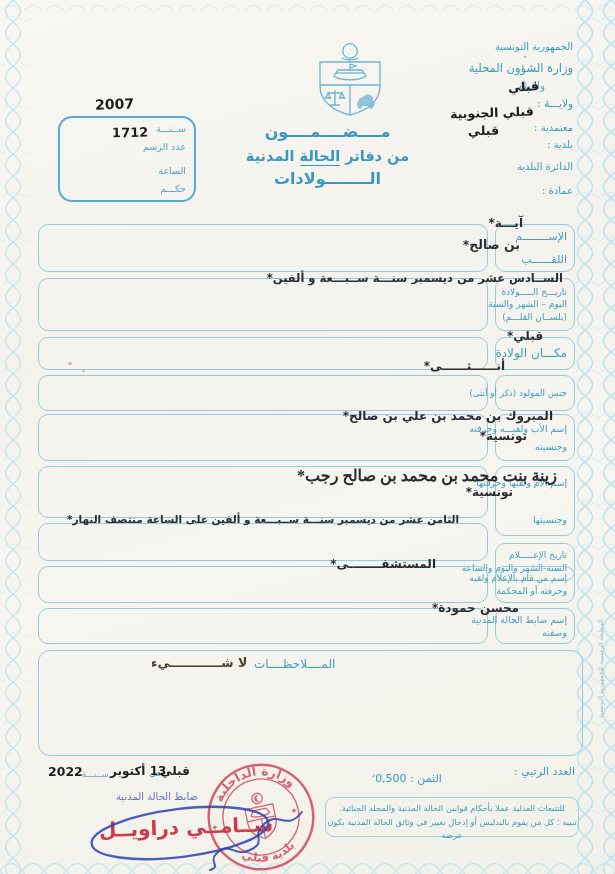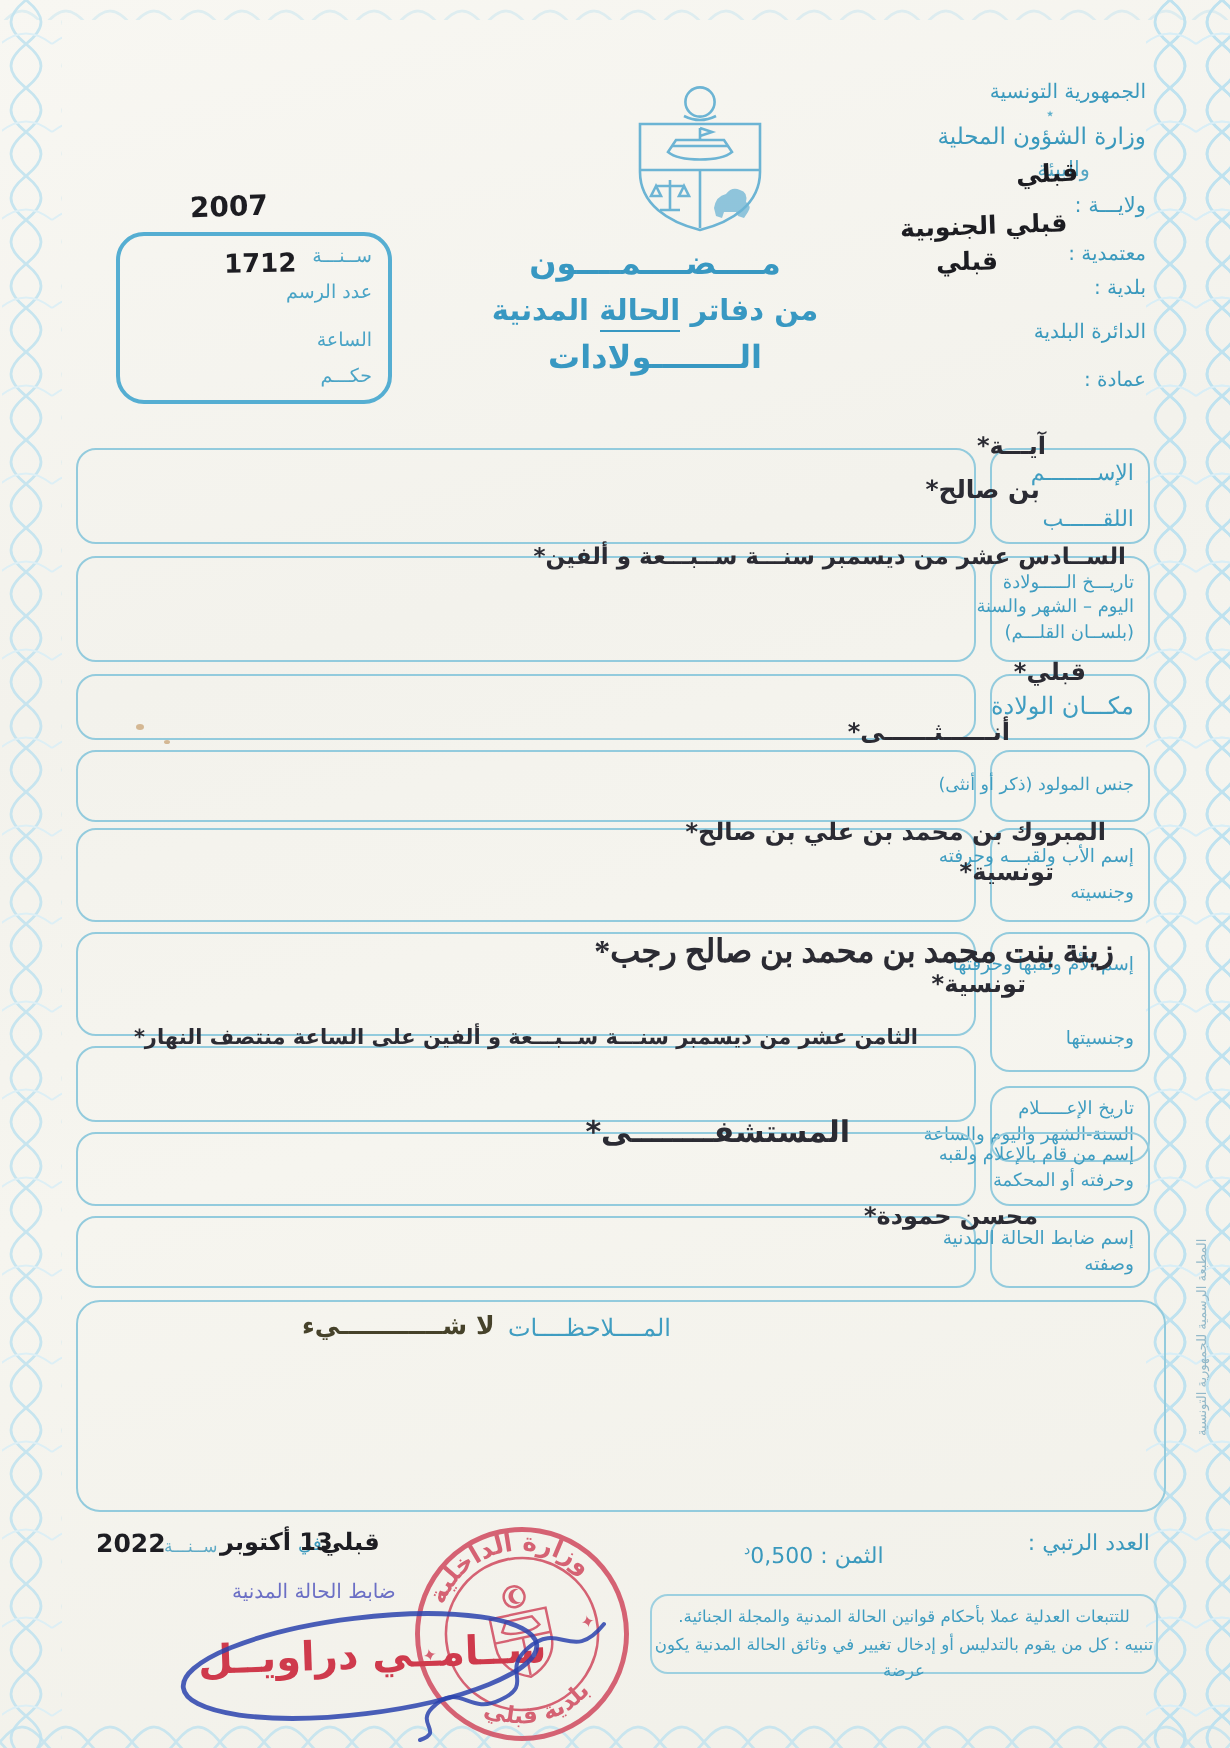--- a/index.html
+++ b/index.html
@@ -224,21 +224,21 @@
       </div>
       <div class="val" style="right:116px;top:-10px;font-size:10.5px;">الثامن عشر من ديسمبر سنـــة ســبـــعة و ألفين على الساعة منتصف النهار*</div>
     </div>
 
     <div class="frow" style="top:566px;height:37px;">
       <div class="vbox"></div>
       <div class="lbox" style="font-size:9px;">
         <div class="ll">إسم من قام بالإعلام ولقبه</div>
         <div class="ll">وحرفته أو المحكمة</div>
       </div>
-      <div class="val" style="right:150px;top:-9px;font-size:15px;">المستشفــــــــى*</div>
+      <div class="val" style="right:139px;top:-9px;font-size:12px;">المستشفــــــــى*</div>
     </div>
 
     <div class="frow" style="top:608px;height:36px;">
       <div class="vbox"></div>
       <div class="lbox" style="font-size:9.3px;">
         <div class="ll">إسم ضابط الحالة المدنية</div>
         <div class="ll">وصفته</div>
       </div>
       <div class="val" style="right:56px;top:-7px;font-size:12px;">محسن حمودة*</div>
     </div>

